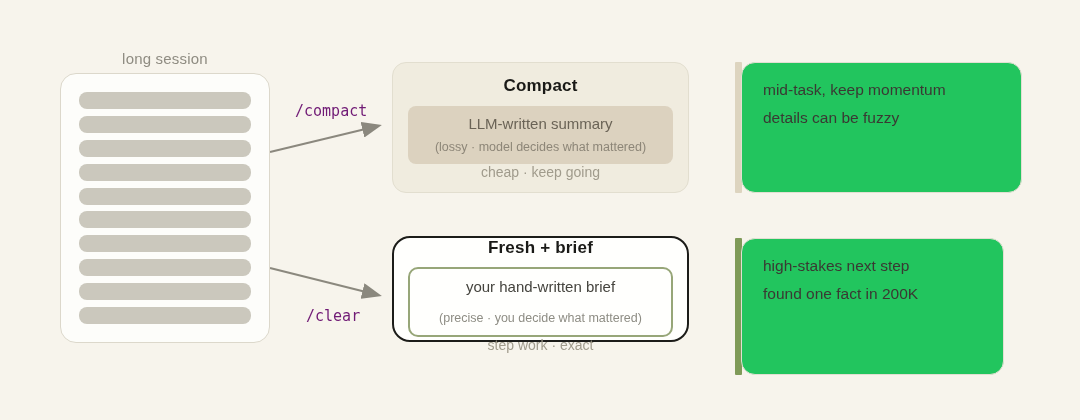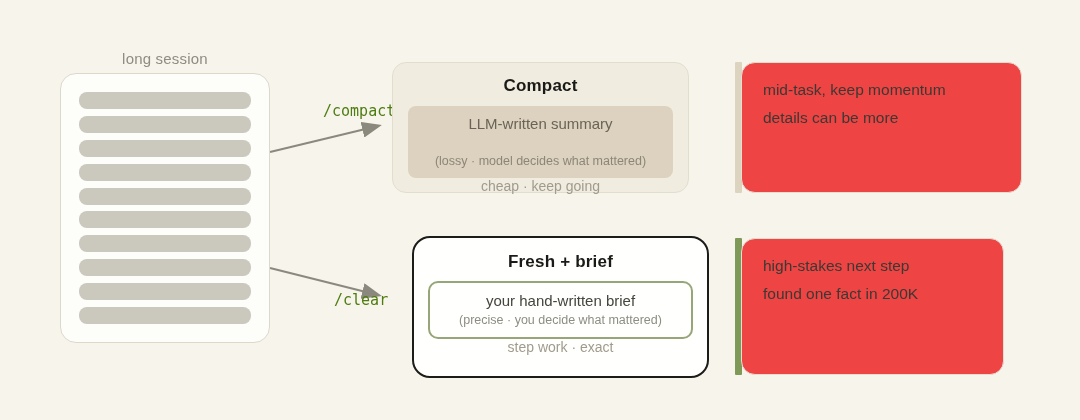--- a/index.html
+++ b/index.html
@@ -31,24 +31,24 @@
   }
   .session-card .bar{
     height:17px; border-radius:8px; background:#cbc8bd;
   }
 
   
   .arrow-layer{position:absolute; left:0; top:0; pointer-events:none;}
   .cmd-label{
     position:absolute;
     font-family:"DejaVu Sans Mono", monospace;
-    font-size:15px; color:#4d7c0f;margin-left:28px;
+    font-size:15px; color:#701a75;
   }
   .cmd-compact{left:295px; top:102px;}
-  .cmd-clear{left:306px; top:291px;text-align:right;}
+  .cmd-clear{left:306px; top:307px;text-align:right;}
 
   
   .panel{
     position:absolute; box-sizing:border-box;
     display:flex; flex-direction:column; align-items:center;
   }
   .panel-compact{
     left:392px; top:62px; width:297px; height:131px;
     background:#f0ecdf;
     border:1.5px solid #e2decf;
@@ -57,49 +57,48 @@
   }
   .panel-title{
     font-size:17px; font-weight:bold; color:#1a1a17; letter-spacing:.2px;
   }
   .summary-box{
     margin-top:10px; width:265px; box-sizing:border-box;
     background:#dcd2bf; border-radius:8px;
     padding:9px 24px 10px; text-align:center;
   }
   .summary-main{font-size:15px; color:#6a6356;}
-  .summary-sub{font-size:12.5px; color:#8d8678; margin-top:22px;}
+  .summary-sub{font-size:12.5px; color:#8d8678; margin-top:8px;}
   .panel-footer{font-size:14px; color:#a09b8c;}
 
   .panel-fresh{
-    left:412px; top:236px; width:297px; height:142px;
+    left:392px; top:236px; width:297px; height:106px;
     background:#fffffd;
     border:2.5px solid #1c1c19;
     border-radius:18px;
-    padding-top:14px;
   }
   .brief-box{
     margin-top:9px; width:265px; box-sizing:border-box;
     background:#fffffd;
     border:2px solid #97a678; border-radius:10px;
     padding:9px 4px 10px; text-align:center;
   }
   .brief-main{font-size:15px; color:#45443e;}
-  .brief-sub{font-size:12.5px; color:#8e8d84; margin-top:4px;}
+  .brief-sub{font-size:12.5px; color:#8e8d84; margin-top:16px;}
 
   
   .note{
     position:absolute; display:flex; align-items:stretch;
   }
   .note-top{left:735px; top:62px; width:287px; height:131px;}
   .note-bottom{left:735px; top:238px; width:269px; height:137px;}
   .note-bar{width:7px; flex:none; border-radius:1px;}
   .note-body{
     flex:1; box-sizing:border-box;
-    background:#ef4444;
+    background:#22c55e;
     border:1.5px solid #e2dfd2;
     border-radius:14px;
     margin-left:-1px;
     padding:13px 24px 0 21px;
   }
   .note-line{
     font-size:15.5px; line-height:28px; color:#3a3933;
   }
 </style>
 </head>
@@ -150,21 +149,21 @@
       <div class="brief-main">your hand-written brief</div>
       <div class="brief-sub">(precise · you decide what mattered)</div>
     </div>
     <div class="panel-footer">step work · exact</div>
   </div>
 
   <div class="note note-top">
     <div class="note-bar" style="background-color: rgb(221, 212, 191);"></div>
     <div class="note-body">
       <div class="note-line">mid-task, keep momentum</div>
-      <div class="note-line">details can be more</div>
+      <div class="note-line">details can be fuzzy</div>
     </div>
   </div>
 
   <div class="note note-bottom">
     <div class="note-bar" style="background-color: rgb(127, 154, 88);"></div>
     <div class="note-body">
       <div class="note-line">high-stakes next step</div>
       <div class="note-line">found one fact in 200K</div>
     </div>
   </div>

